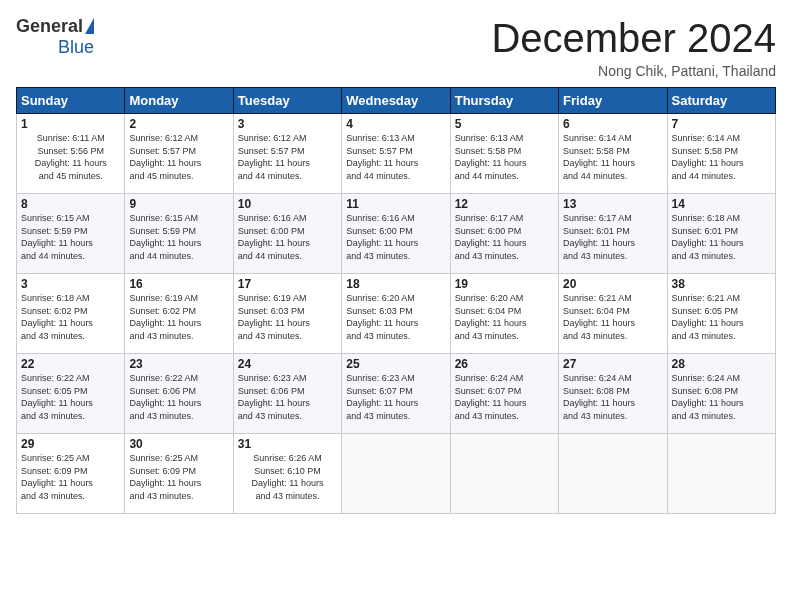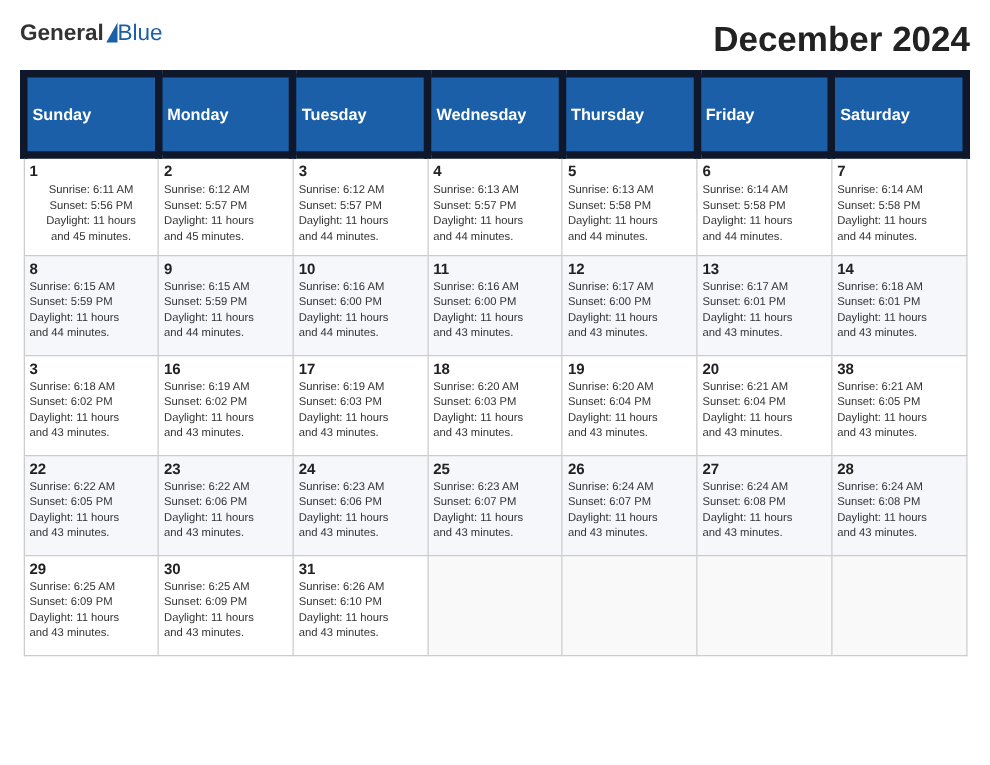--- a/index.html
+++ b/index.html
@@ -17,54 +17,54 @@
       background: #fff;
     }
     .header {
       display: flex;
       justify-content: space-between;
       align-items: flex-start;
       margin-bottom: 8px;
     }
     .logo {
       display: flex;
-      flex-direction: row;
+      flex-direction: column;
       align-items: flex-end;
     }
     .logo-row {
       display: flex;
       align-items: center;
     }
     .title-block {
       text-align: right;
     }
     .month-title {
-      font-size: 28px;
-      font-weight: bold;
+      font-size: 40px;
+      font-weight: normal;
       color: #222;
       text-align: center;
     }
     .subtitle {
       font-size: 14px;
       color: #555;
       margin-top: 2px;
     }
     .calendar {
       width: 100%;
       border-collapse: collapse;
       table-layout: fixed;
     }
     .calendar thead tr th {
       background: #1a5fa8;
       color: #fff;
       font-size: 13px;
       font-weight: bold;
-      padding: 22px 4px;
+      padding: 5px 4px;
       text-align: left;
-      border: 6px solid #0f172a;
+      border: 1px solid #0f172a;
     }
     .calendar tbody tr td {
       border: 1px solid #ccc;
       vertical-align: top;
       padding: 3px 4px;
       font-size: 9.5px;
       color: #333;
       height: 80px;
       background: #fff;
     }
@@ -94,20 +94,21 @@
   <div class="header">
     <div class="logo">
       <div class="logo-row">
         <span style="font-size:18px;font-weight:bold;color:#333;">General</span>
         <span style="display:inline-block;width:0;height:0;border-left:9px solid transparent;border-bottom:16px solid #1a5fa8;margin-left:2px;margin-bottom:1px;vertical-align:bottom;"></span>
       </div>
       <span style="font-size:18px;font-weight:normal;color:#1a5fa8;">Blue</span>
     </div>
     <div class="title-block">
       <div class="month-title">December 2024</div>
+      <div class="subtitle">Nong Chik, Pattani, Thailand</div>
     </div>
   </div>
 
   <table class="calendar">
     <thead>
       <tr>
         <th>Sunday</th>
         <th>Monday</th>
         <th>Tuesday</th>
         <th>Wednesday</th>
@@ -331,21 +332,21 @@
           </td>
           <td>
             <span class="day-num">30</span>
             <div class="day-info" style="white-space: pre-line;">Sunrise: 6:25 AM
 Sunset: 6:09 PM
 Daylight: 11 hours
 and 43 minutes.</div>
           </td>
           <td>
             <span class="day-num">31</span>
-            <div class="day-info" style="white-space: pre-line;">Sunrise: 6:26 AM
+            <div class="day-info" style="white-space: pre-line; text-align: center;">Sunrise: 6:26 AM
 Sunset: 6:10 PM
 Daylight: 11 hours
 and 43 minutes.</div>
           </td>
           <td class="empty-cell"></td>
           <td class="empty-cell"></td>
           <td class="empty-cell"></td>
           <td class="empty-cell"></td>
         </tr>
       </tbody>

